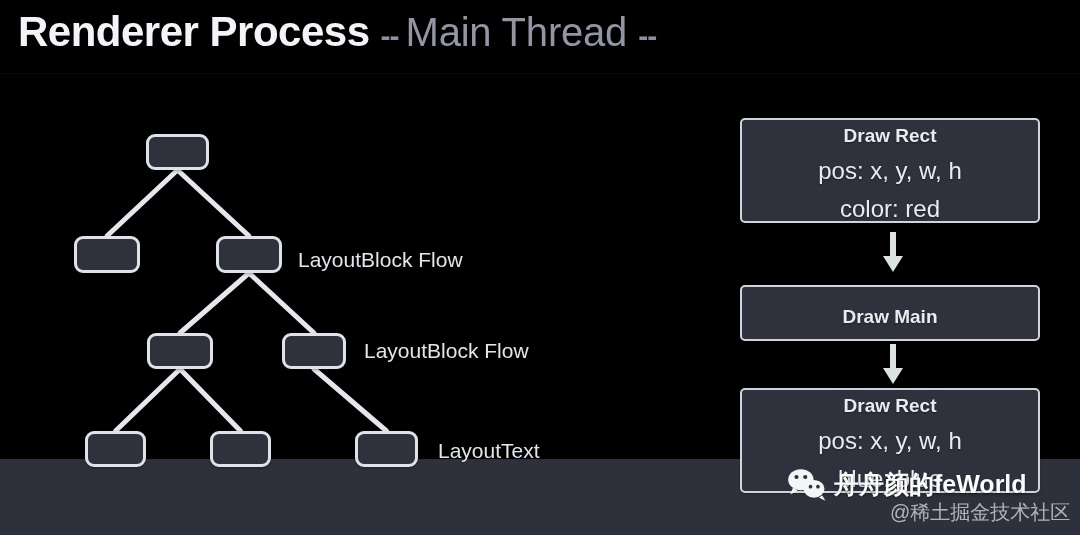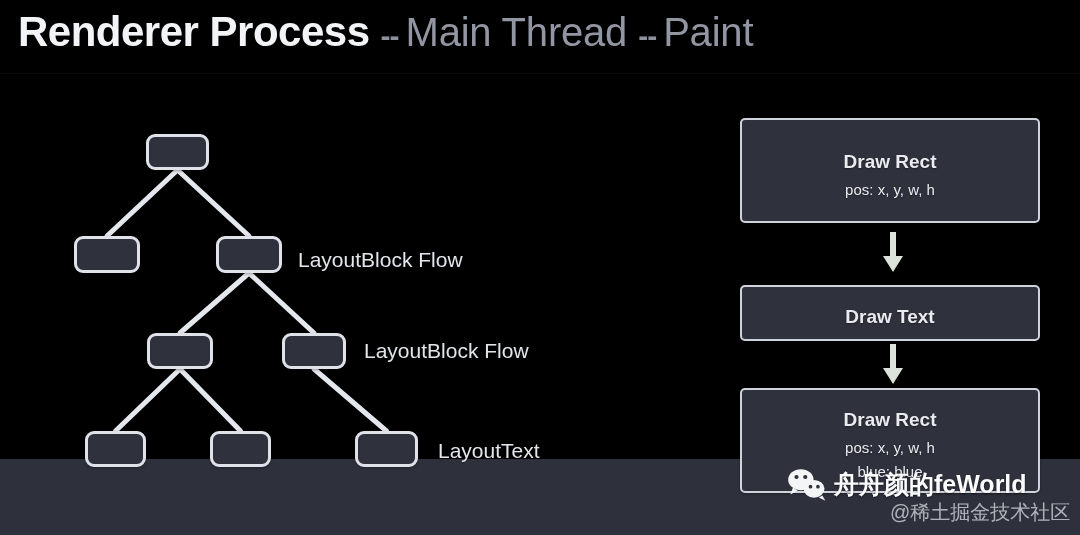--- a/index.html
+++ b/index.html
@@ -111,21 +111,21 @@
     border-radius: 5px;
     background: #2f323d;
     box-sizing: border-box;
     display: flex;
     flex-direction: column;
     align-items: center;
     justify-content: center;
     box-shadow: 0 1px 3px rgba(0,0,0,.30);
   }
   .paint-line {
-    font-size: 15px;
+    font-size: 24px;
     color: #e9ebef;
     line-height: 1.62;
     white-space: nowrap;
     text-shadow: 0 1px 2px rgba(0,0,0,.4);
   }
   .paint-line.head {
     font-weight: bold;
     font-size: 19px;
     margin-top: 9px;
   }
@@ -174,21 +174,20 @@
 </head>
 <body>
 
 <div id="slide">
 
   <div class="title-bar">
     <span class="title-main">Renderer Process</span>
     <span class="title-sep">--</span>
     <span class="title-sub">Main Thread</span>
     <span class="title-sep">--</span>
-    <span class="title-sub">Paint</span>
   </div>
   <div class="title-divider"></div>
 
   <div class="tree-pane">
     <svg class="tree-svg" viewBox="0 0 690 459">
       <g id="edge-group" stroke="#e4e7ec" stroke-width="5" stroke-linecap="round" fill="none">
           <line x1="177.5" y1="94" x2="107" y2="160"></line>
           <line x1="177.5" y1="94" x2="249" y2="160"></line>
           <line x1="249" y1="197" x2="180" y2="257"></line>
           <line x1="249" y1="197" x2="314" y2="257"></line>
@@ -212,23 +211,24 @@
         <div class="tree-label" style="left: 364px; top: 263px;">LayoutBlock Flow</div>
         <div class="tree-label" style="left: 438px; top: 363px; text-align: right;">LayoutText</div>
       </div>
   </div>
 
   <div class="paint-pane">
     <div id="paint-layer">
         <div class="paint-box" style="top: 42px; height: 105px;">
           <div class="paint-line head">Draw Rect</div>
           <div class="paint-line">pos: x, y, w, h</div>
+          <div class="paint-line">color: red</div>
         </div>
         <div class="paint-box" style="top: 209px; height: 56px;">
-          <div class="paint-line head">Draw Text</div>
+          <div class="paint-line head">Draw Main</div>
         </div>
         <div class="paint-box" style="top: 312px; height: 105px;">
           <div class="paint-line head">Draw Rect</div>
           <div class="paint-line">pos: x, y, w, h</div>
           <div class="paint-line">blue: blue</div>
         </div>
       </div>
     <div id="arrow-layer">
         <div class="paint-arrow" style="top: 156px;"><svg viewBox="0 0 26 42" width="26" height="42">
             <rect x="10" y="0" width="6" height="26" fill="#dbe3dc"></rect>

